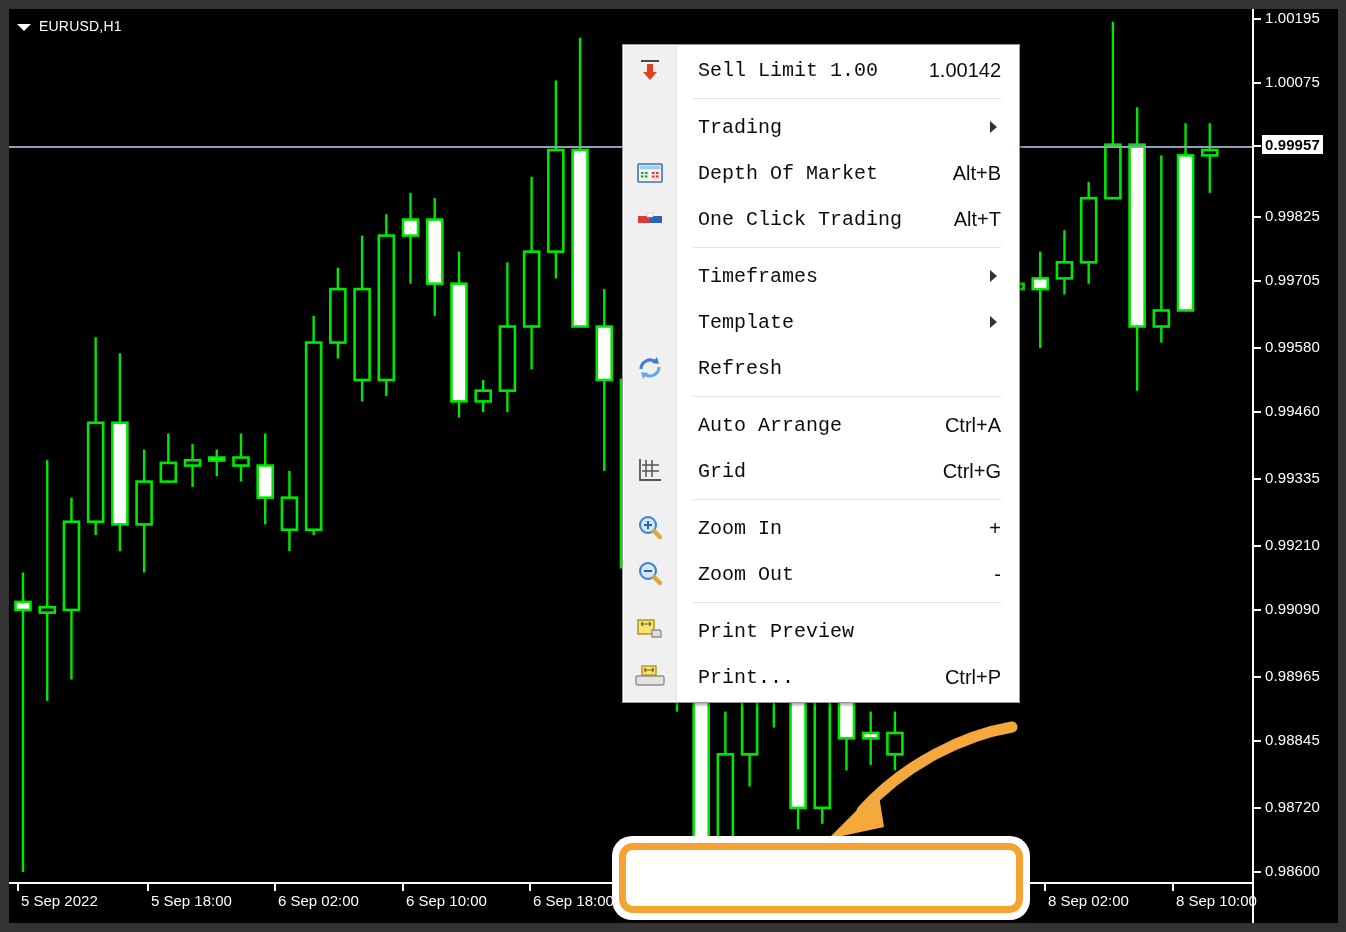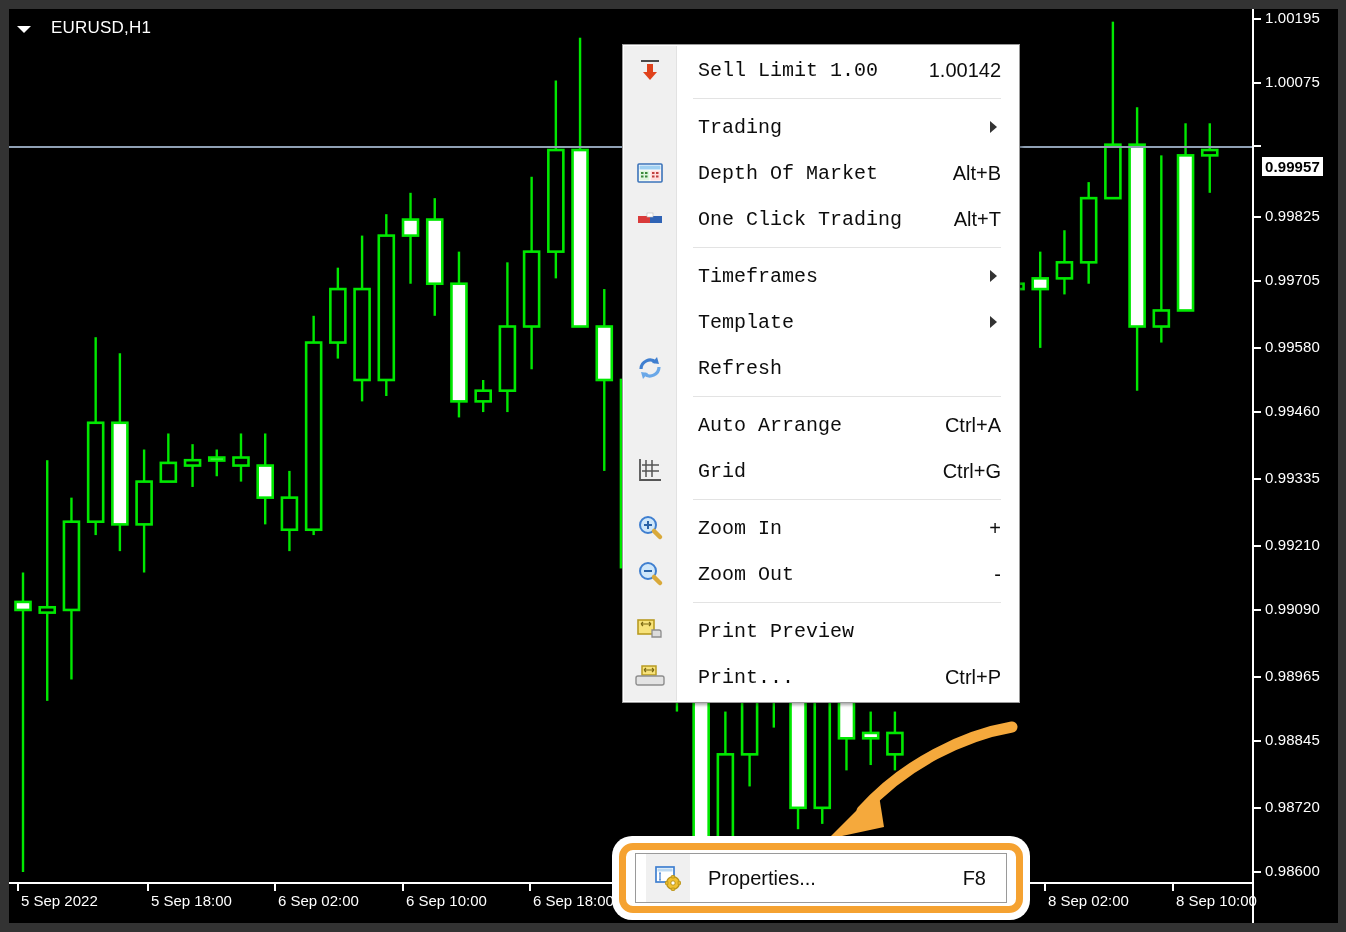--- a/index.html
+++ b/index.html
@@ -13,22 +13,22 @@
 
   
   .chart-frame {
     position: absolute; left: 0; top: 0; width: 1346px; height: 932px;
     background: #000; border: 9px solid #333333; border-right-width: 8px;
   }
   .chart-inner { position: absolute; inset: 0; background:#000; overflow:hidden; }
 
   .chart-title {
     position: absolute; left: 8px; top: 9px;
-    color: #ffffff; font-size: 17px; letter-spacing: .2px;
-    display: flex; align-items: center; gap: 20px; white-space: nowrap;
+    color: #ffffff; font-size: 14px; letter-spacing: .2px;
+    display: flex; align-items: center; gap: 8px; white-space: nowrap;
   }
   .title-caret {
     width: 0; height: 0;
     border-left: 7px solid transparent; border-right: 7px solid transparent;
     border-top: 7px solid #ffffff; margin-top: 2px;
   }
 
   
   .plot { position: absolute; left: 0; top: 0; right: 86px; bottom: 41px; }
   svg.candles { position:absolute; inset:0; width:100%; height:100%; display:block; }
@@ -50,21 +50,20 @@
     position: absolute; left: 0; top: -1px; width: 7px; height: 2px;
     background: #ffffff; font-style: normal;
   }
   .ptick span {
     position: absolute; left: 11px; top: -10px; white-space: nowrap;
     letter-spacing: .1px;
   }
   .ptick.current span {
     background: #ffffff; color: #000000; padding: 1px 3px; left: 8px; top: -11px;
     font-weight: 700;
-    margin-top: 22px;
   }
 
   .time-axis {
     position: absolute; left: 0; right: 86px; bottom: 0; height: 41px;
     border-top: 2px solid #ffffff;
   }
   .ttick { position: absolute; top: 0; height: 100%; }
   .ttick i {
     position: absolute; left: 0; top: -2px; width: 2px; height: 9px;
     background: #ffffff; font-style: normal;
@@ -483,35 +482,14 @@
         <span class="acc">Ctrl+P</span>
       </div>
     </div>
 
   <svg class="anno-arrow" width="220" height="135" viewBox="0 0 220 135">
     <path d="M212 12 C165 20, 105 48, 62 96" stroke="#F5A93C" stroke-width="11" fill="none" stroke-linecap="round"></path>
     <path d="M28 124 L78 74 L84 112 Z" fill="#F5A93C"></path>
   </svg>
 
   <div class="hl-ring"></div>
-  <div class="hl-item">
-    <span class="ic">
-      <span class="ic-inner" id="props-icon">
-          <svg width="30" height="30" viewBox="0 0 30 30">
-            <rect x="3" y="4" width="18" height="15" fill="#fff" stroke="#3f7fd0" stroke-width="1.7"></rect>
-            <rect x="4.5" y="5.5" width="15" height="3" fill="#bcd9f2"></rect>
-            <path d="M7 10 v7 M6 10 h2 M6 17 h2" stroke="#3f7fd0" stroke-width="1.2"></path>
-            <circle cx="20" cy="20" r="6.4" fill="#f2c131" stroke="#b99318" stroke-width="1.3"></circle>
-            <circle cx="20" cy="20" r="2.2" fill="#fff" stroke="#b99318" stroke-width="1"></circle>
-            <g fill="#f2c131" stroke="#b99318" stroke-width="0.8">
-              <rect x="18.8" y="12.4" width="2.4" height="2.6"></rect>
-              <rect x="18.8" y="25" width="2.4" height="2.6"></rect>
-              <rect x="12.4" y="18.8" width="2.6" height="2.4"></rect>
-              <rect x="25" y="18.8" width="2.6" height="2.4"></rect>
-            </g>
-          </svg>
-        </span>
-    </span>
-    <span class="lbl">Properties...</span>
-    <span class="acc">F8</span>
-  </div>
 
 </div>
 
 </body></html>

